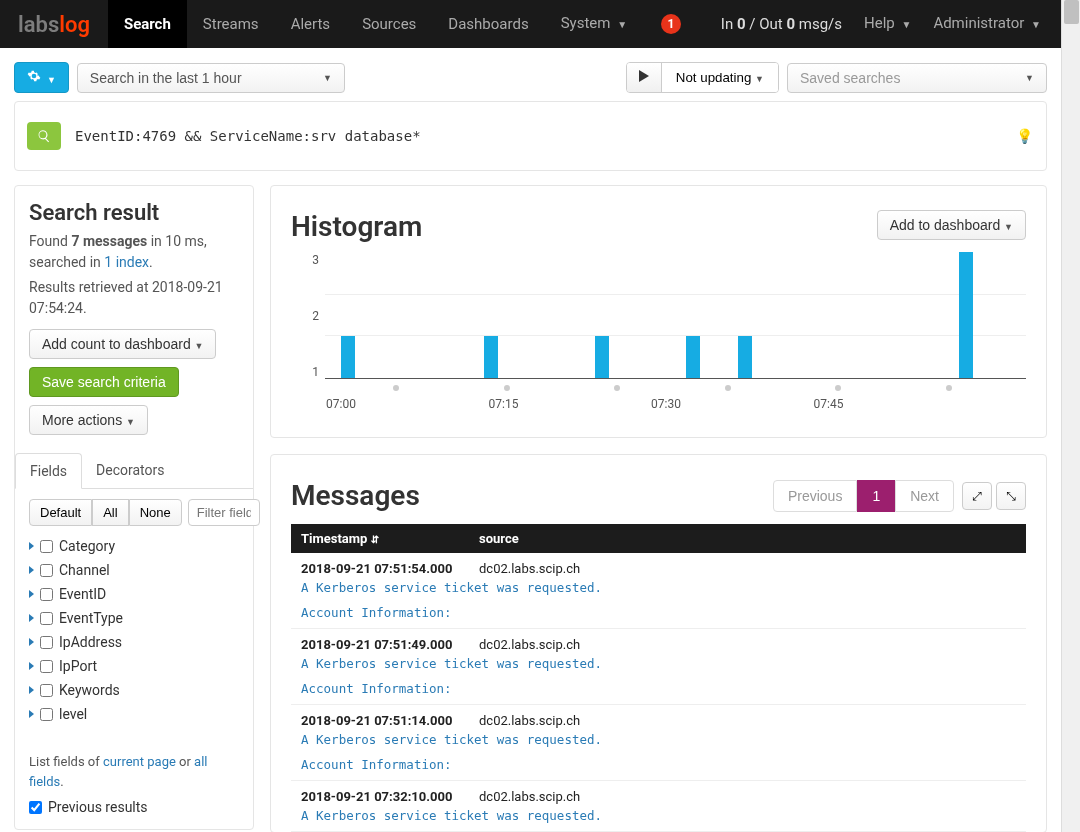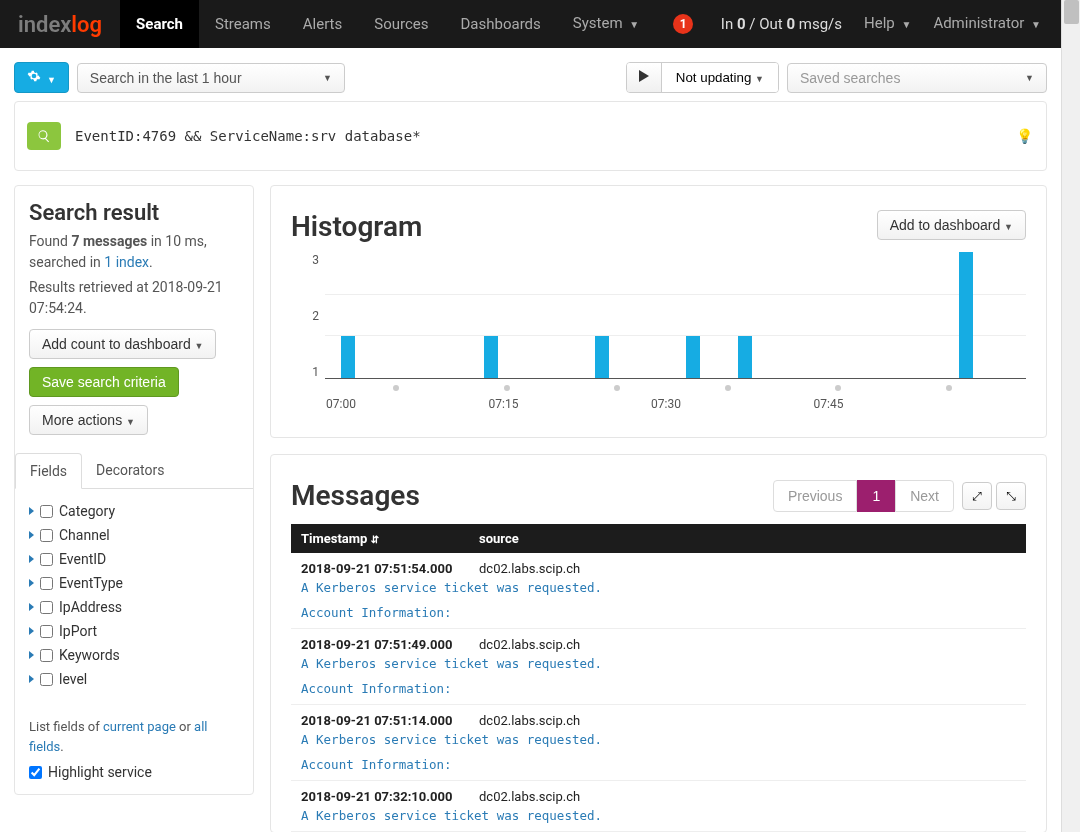--- a/index.html
+++ b/index.html
@@ -96,21 +96,21 @@
 .msg-body{font-family:Menlo,Consolas,monospace;margin-top:4px;font-size:12.5px;}
 .msg-body .blue{color:#2a7bb5;}
 </style>
 </head>
 <body>
 
 <div class="app">
 
   <div class="topnav">
     <div class="brand">
-      <span>index</span><span class="accent">log</span>
+      <span>labs</span><span class="accent">log</span>
     </div>
     <div class="nav-item active">Search</div>
     <div class="nav-item">Streams</div>
     <div class="nav-item">Alerts</div>
     <div class="nav-item">Sources</div>
     <div class="nav-item">Dashboards</div>
     <div class="nav-item"><span>System</span> <span class="nav-caret">▼</span></div>
     <div class="badge">1</div>
     <div class="nav-spacer"></div>
     <div class="nav-right">
@@ -162,20 +162,26 @@
       <p>Results retrieved at 2018-09-21 07:54:24.</p>
       <div class="btn-row">
         <button class="btn"><span>Add count to dashboard</span> <span class="icon-caret">▼</span></button>
         <button class="btn green-dark">Save search criteria</button>
         <button class="btn"><span>More actions</span> <span class="icon-caret">▼</span></button>
       </div>
       <div class="tabs">
         <div class="tab active">Fields</div>
         <div class="tab">Decorators</div>
       </div>
+      <div class="field-filters">
+        <button class="fbtn">Default</button>
+        <button class="fbtn">All</button>
+        <button class="fbtn">None</button>
+        <input class="finput" placeholder="Filter field" style="">
+      </div>
       <div class="field-list" id="field-list">
           <div class="field-item">
             <span class="tri"></span>
             <input type="checkbox" style="">
             <span>Category</span>
           </div>
           <div class="field-item">
             <span class="tri"></span>
             <input type="checkbox" style="">
             <span>Channel</span>
@@ -209,21 +215,21 @@
             <span class="tri"></span>
             <input type="checkbox" style="">
             <span>level</span>
           </div>
         </div>
       <p class="list-note">
         <span>List fields of </span><span class="link">current page</span><span> or </span><span class="link">all fields</span>.
       </p>
       <div class="hl">
         <input type="checkbox" checked="" style="">
-        <span>Highlight service</span>
+        <span>Previous results</span>
       </div>
     </div>
 
     <div class="main">
 
       <div class="panel">
         <div class="panel-head">
           <div>
             <h1>Histogram</h1>
           </div>

